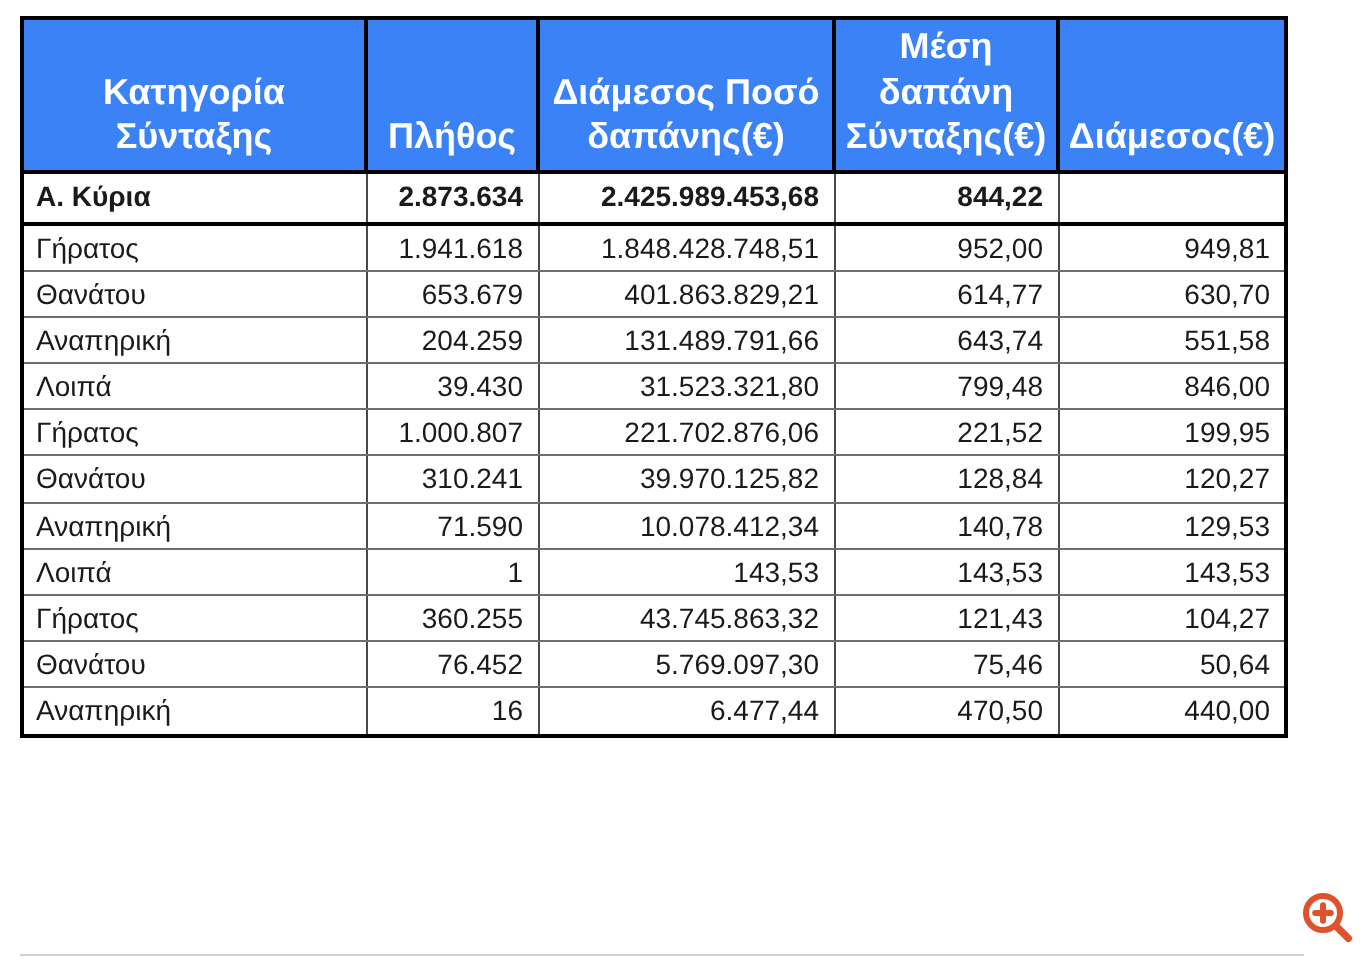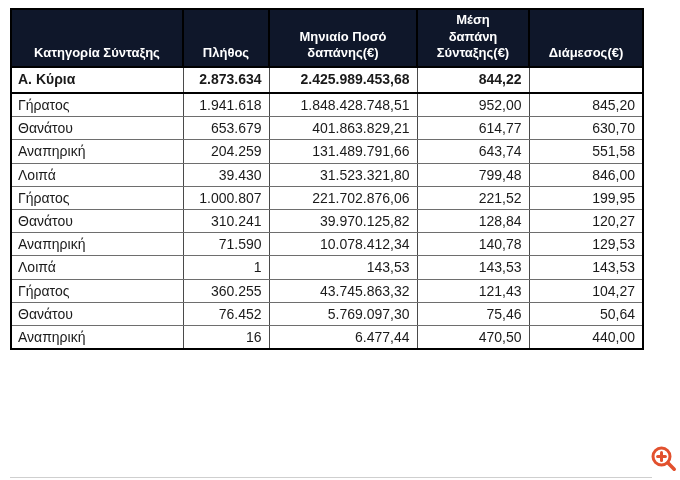--- a/index.html
+++ b/index.html
@@ -25,24 +25,24 @@
   table.pension {
     border-collapse: collapse;
     table-layout: fixed;
     width: 632px;
     font-size: 14px;
     color: #1a1a1a;
     border: 2px solid #000000;
   }
   table.pension thead tr { height: 58px; }
   table.pension th {
-    background: #0f172a;
+    background: #3b82f6;
     color: #ffffff;
     font-weight: 700;
-    font-size: 13px;
+    font-size: 18px;
     border: 2px solid #000000;
     vertical-align: bottom;
     text-align: center;
     padding: 2px 3px 5px 3px;
     white-space: pre-line;
     line-height: 1.25;
   }
   table.pension td {
     border: 1px solid #6e6e6e;
     padding: 2px 7px 2px 7px;
@@ -99,42 +99,42 @@
         <col style="width:172px">
         <col style="width:86px">
         <col style="width:148px">
         <col style="width:112px">
         <col style="width:114px">
       </colgroup>
       <thead>
         <tr>
           <th>Κατηγορία Σύνταξης</th>
           <th>Πλήθος</th>
-          <th>Μηνιαίο Ποσό
+          <th>Διάμεσος Ποσό
 δαπάνης(€)</th>
           <th>Μέση
 δαπάνη
 Σύνταξης(€)</th>
           <th>Διάμεσος(€)</th>
         </tr>
       </thead>
       <tbody id="tbody">
           <tr class="section">
             <td>Α. Κύρια</td>
             <td>2.873.634</td>
             <td>2.425.989.453,68</td>
             <td>844,22</td>
             <td></td>
           </tr>
           <tr>
             <td>Γήρατος</td>
             <td>1.941.618</td>
             <td>1.848.428.748,51</td>
             <td>952,00</td>
-            <td>845,20</td>
+            <td>949,81</td>
           </tr>
           <tr>
             <td>Θανάτου</td>
             <td>653.679</td>
             <td>401.863.829,21</td>
             <td>614,77</td>
             <td>630,70</td>
           </tr>
           <tr>
             <td>Αναπηρική</td>

